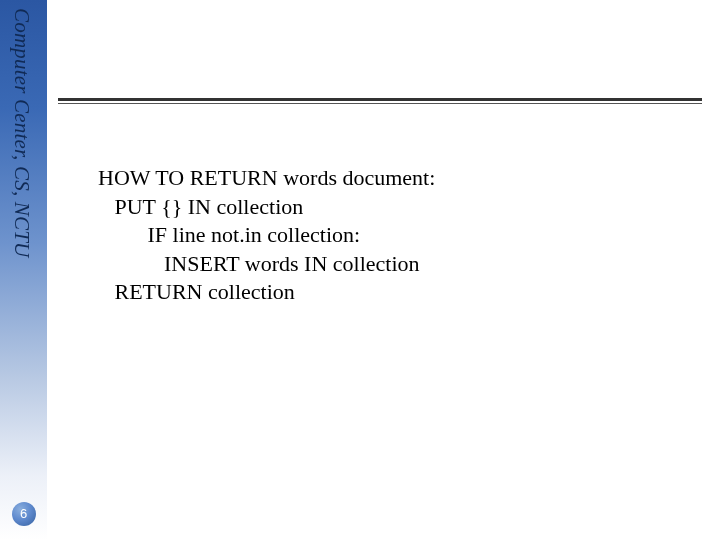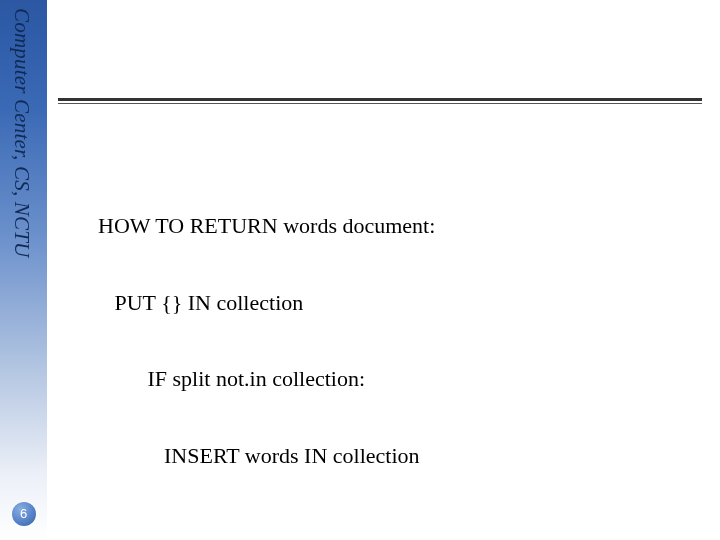--- a/index.html
+++ b/index.html
@@ -84,35 +84,36 @@
   .content {
     position: absolute;
     left: 98px;
     top: 164px;
     right: 30px;
     font-size: 22px;
     line-height: 1.3;
     color: #000;
     font-family: "Times New Roman", Times, serif;
   }
-  .content .row { white-space: pre; margin-top: 48px; }
+  .content .row { white-space: pre; }
 </style>
 </head>
 <body>
 
 <div class="sidebar">
   <div class="sidebar-text">Computer Center, CS, NCTU</div>
   <div class="page-number">
     <span class="page-circle">6</span>
   </div>
 </div>
 
 <div class="title-area">
   <div class="title-rule-top"></div>
   <div class="title-rule-bot"></div>
 </div>
 
 <div class="content">
   <div class="row">HOW TO RETURN words document:</div>
   <div class="row">   PUT {} IN collection</div>
-  <div class="row">         IF split not.in collection:</div>
+  <div class="row">         IF line not.in collection:</div>
   <div class="row">            INSERT words IN collection</div>
+  <div class="row">   RETURN collection</div>
 </div>
 
 </body></html>

